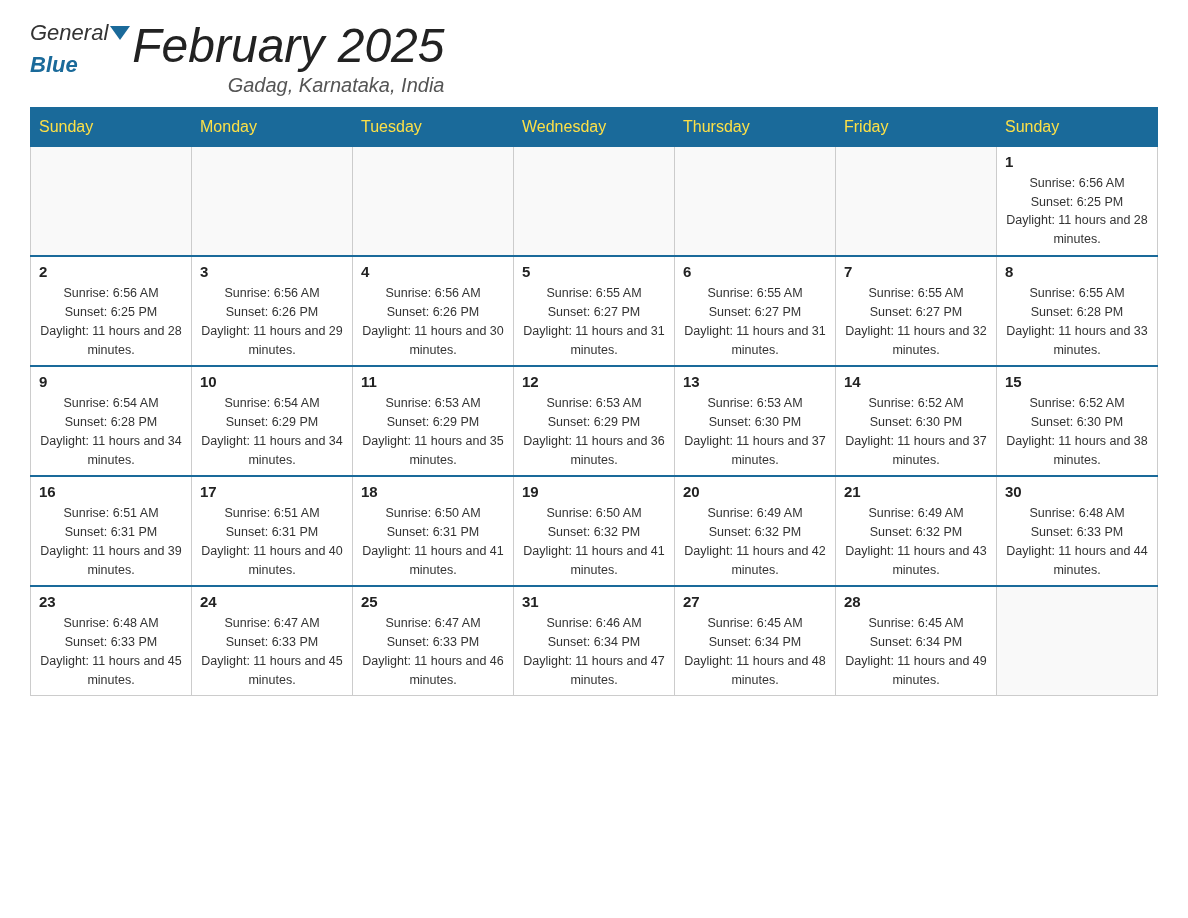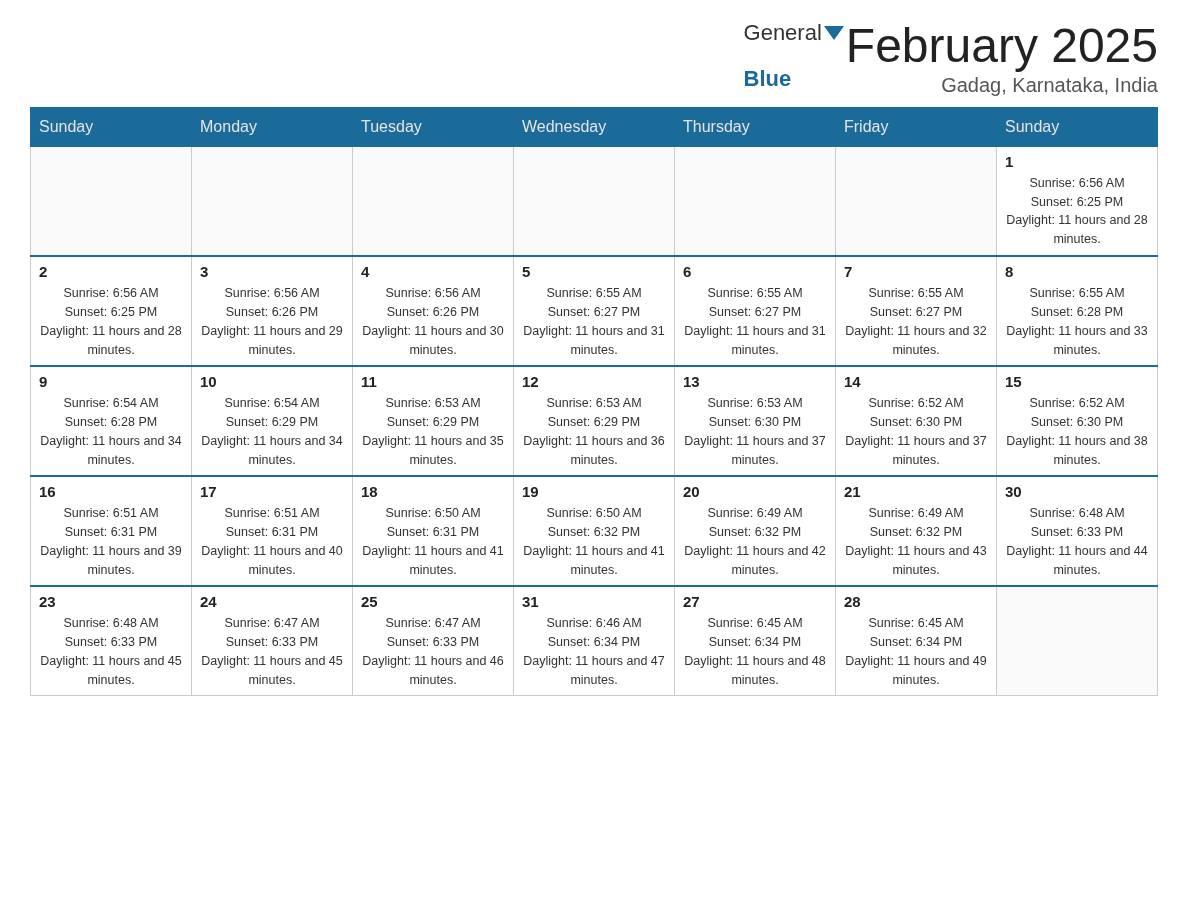--- a/index.html
+++ b/index.html
@@ -4,23 +4,24 @@
   <style>
     * { box-sizing: border-box; margin: 0; padding: 0; }
     body {
       font-family: Arial, sans-serif;
       background: #fff;
       padding: 20px 30px;
       color: #333;
     }
     .header {
       display: flex;
-      justify-content: flex-end;
+      justify-content: flex-start;
       align-items: flex-start;
       margin-bottom: 10px;
+      font-style: italic;
     }
     .logo {
       display: flex;
       flex-direction: column;
       align-items: flex-start;
     }
     .logo-text {
       display: flex;
       align-items: center;
       font-size: 22px;
@@ -30,41 +31,41 @@
     .logo-general { color: #333; font-size: 22px; }
     .logo-arrow {
       width: 0;
       height: 0;
       border-left: 10px solid transparent;
       border-right: 10px solid transparent;
       border-top: 14px solid #1a6a9a;
       margin: 0 2px;
       display: inline-block;
     }
-    .logo-blue { color: #1a6a9a; font-size: 22px; font-weight: bold; margin-top: 20px; }
+    .logo-blue { color: #1a6a9a; font-size: 22px; font-weight: bold; margin-top: 6px; }
     .title-section { text-align: right; }
     .month-title {
       font-size: 48px;
       font-weight: normal;
       color: #222;
       line-height: 1.1;
     }
     .location {
       font-size: 20px;
       color: #555;
       margin-top: 1px;
     }
     table {
       width: 100%;
       border-collapse: collapse;
       margin-top: 10px;
     }
     thead tr {
       background-color: #1a6a9a;
-      color: #e5e5e5;
+      color: #fde047;
     }
     thead th {
       padding: 10px 8px;
       text-align: left;
       font-size: 16px;
       font-weight: normal;
       border: 1px solid #1a6a9a;
     }
     tbody tr {
       vertical-align: top;

